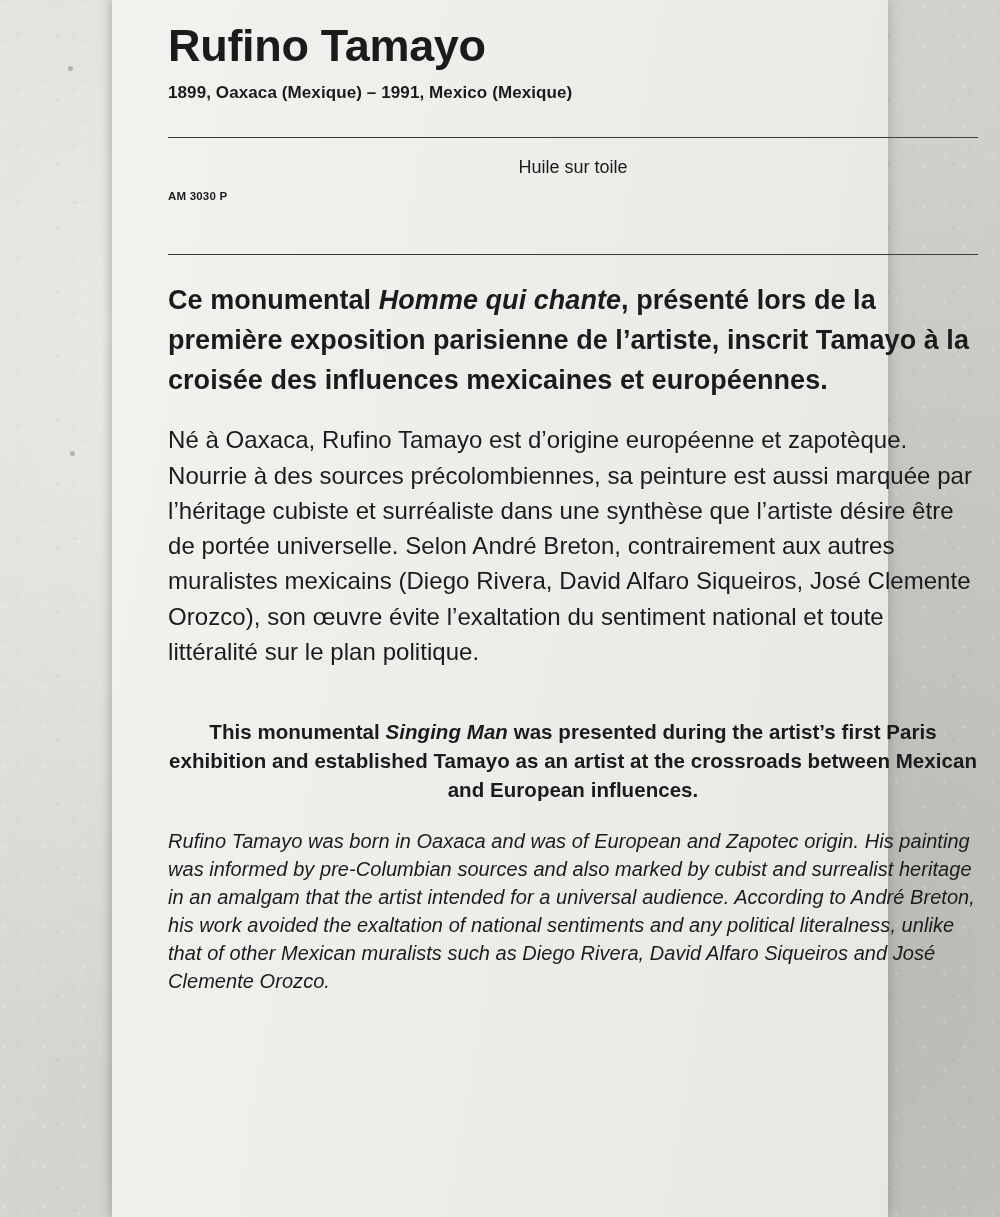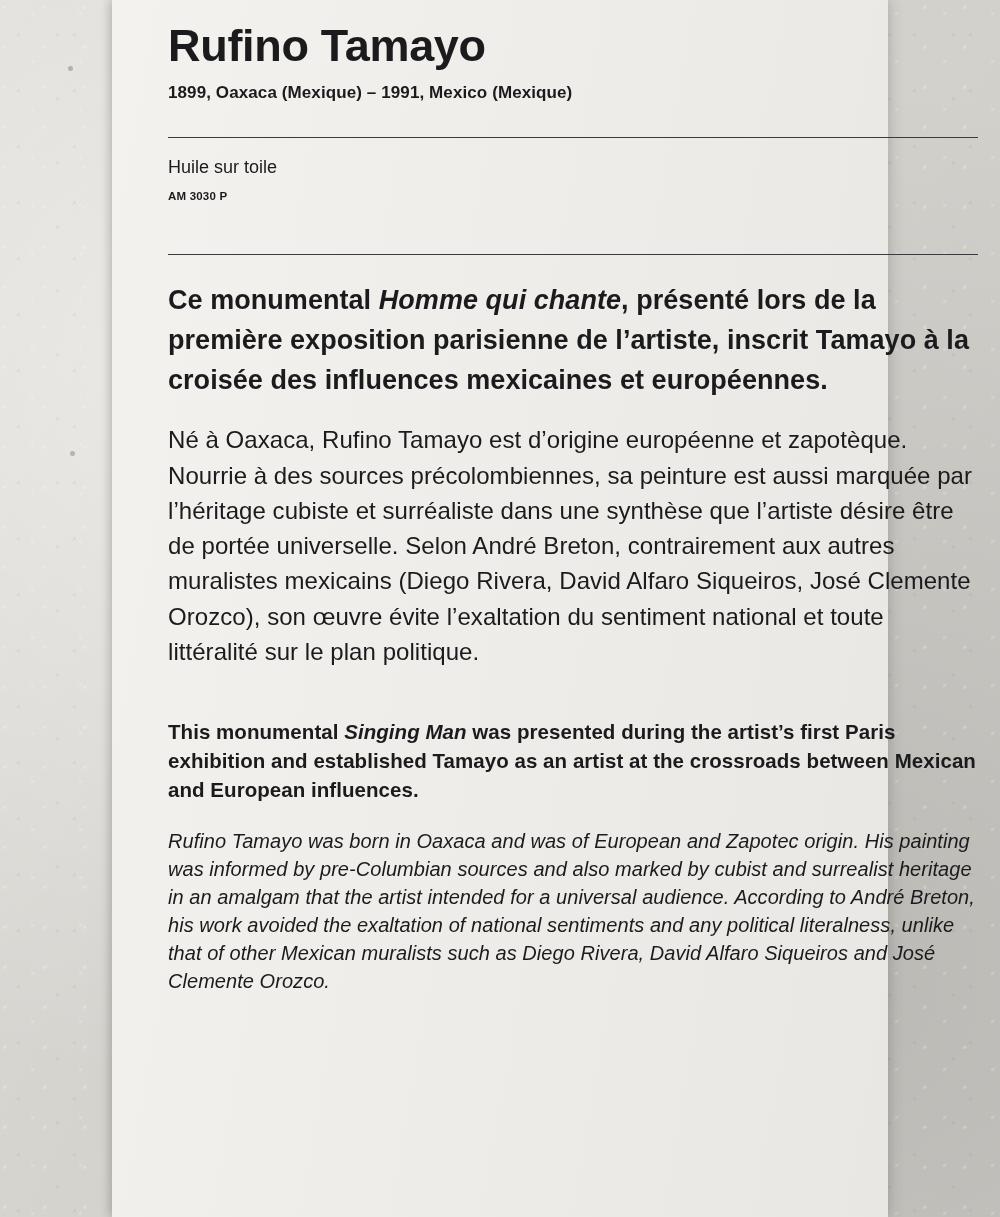--- a/index.html
+++ b/index.html
@@ -89,20 +89,21 @@
   .rule {
     border: 0;
     border-top: 1.4px solid #3b3b3d;
     margin: 0;
   }
   .medium-block {
     margin: 16px 0 0 0;
     font-size: 18px;
     font-weight: 500;
     line-height: 1.45;
+    text-align: center;
   }
   .inventory {
     margin: 10px 0 0 0;
     font-size: 11.5px;
     font-weight: 600;
     letter-spacing: 0.2px;
   }
   .rule-2 {
     margin-top: 52px;
   }
@@ -119,20 +120,21 @@
     margin-top: 26px;
   }
   .para.body {
     font-weight: 400;
   }
   .para.en-lead {
     font-weight: 700;
     font-size: 20.5px;
     line-height: 1.42;
     margin-top: 48px;
+    text-align: center;
   }
   .para.en-body {
     font-weight: 400;
     font-size: 20px;
     line-height: 1.40;
     margin-top: 22px;
     font-style: italic;
   }
   em.title-italic {
     font-style: italic;

